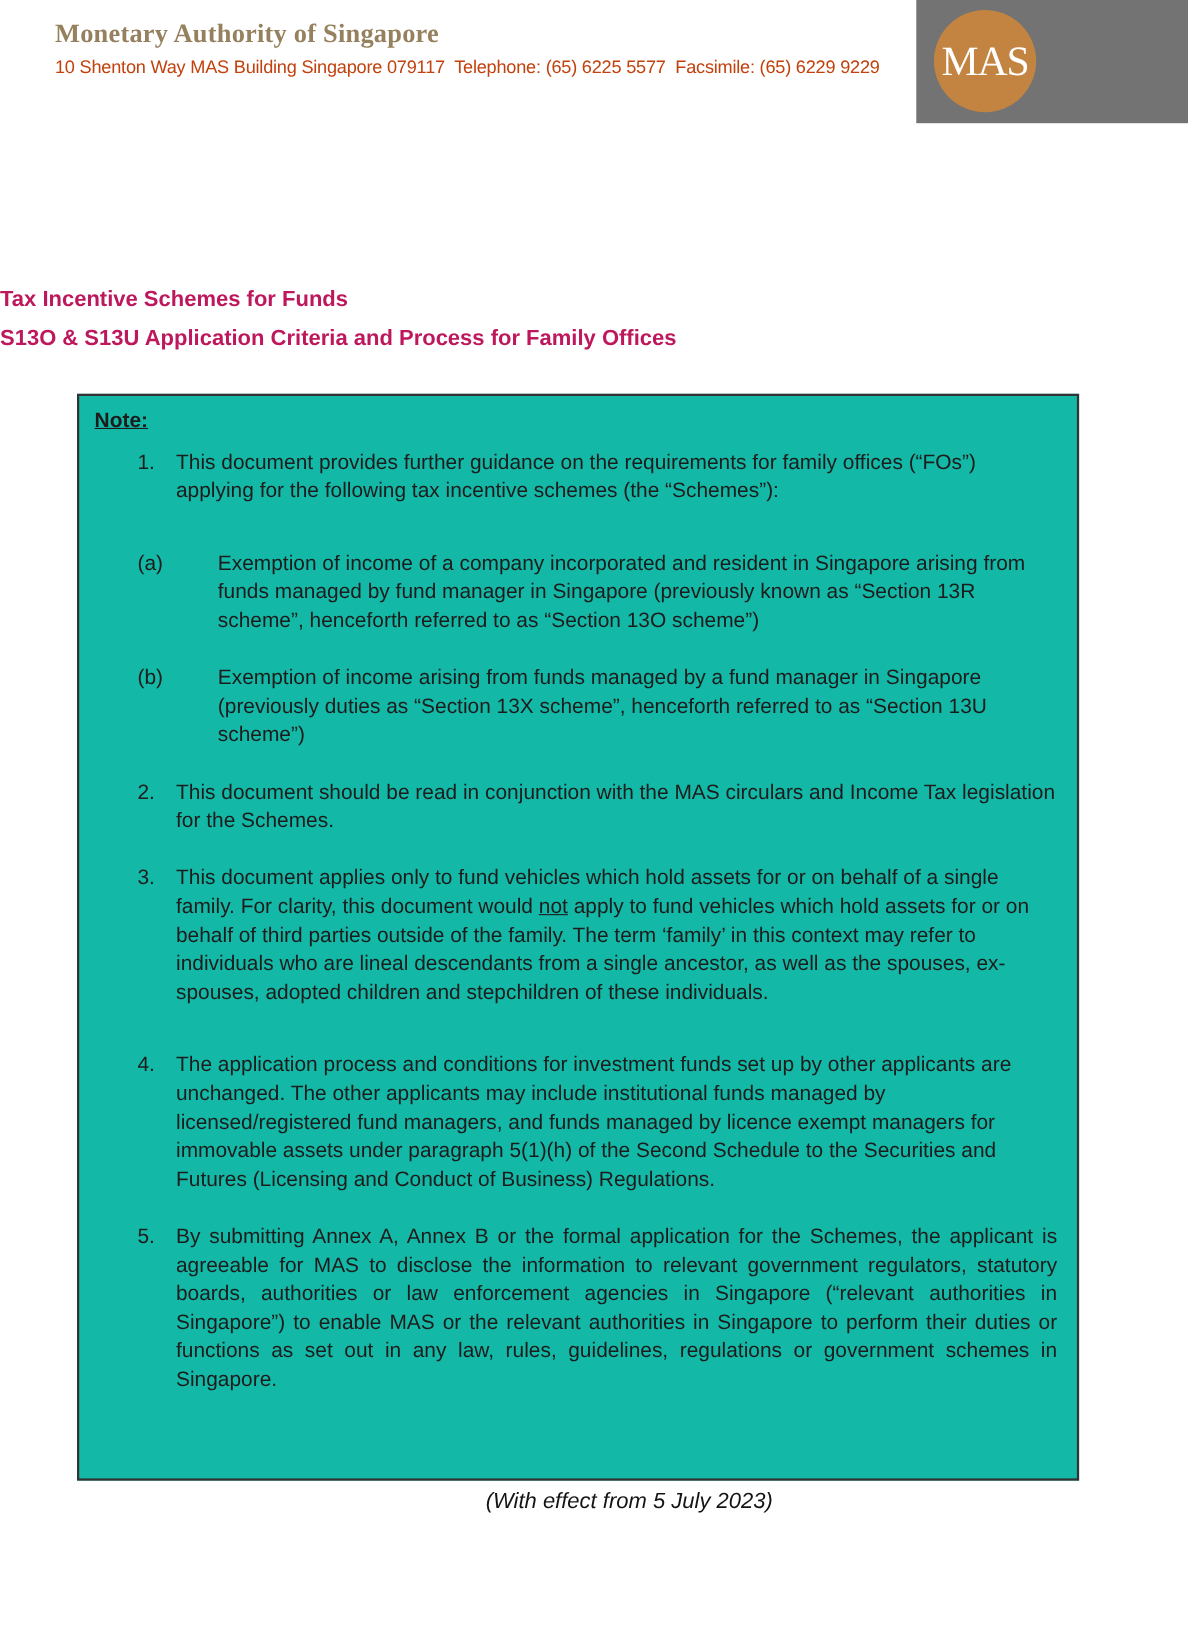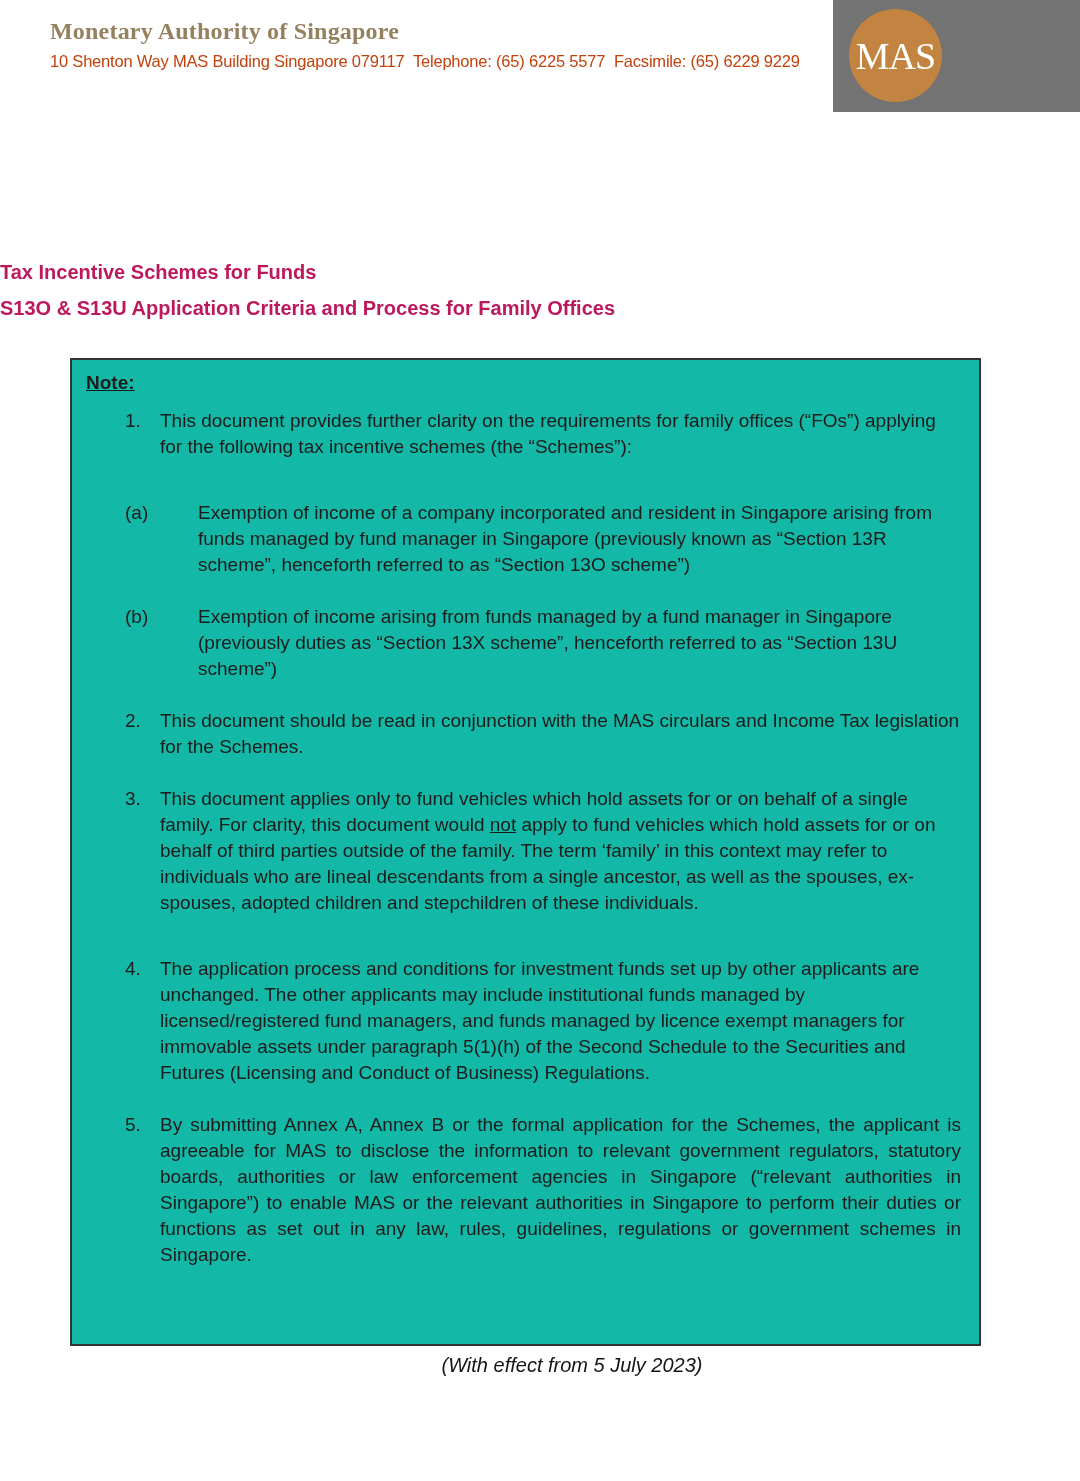--- a/index.html
+++ b/index.html
@@ -136,21 +136,21 @@
     <span class="logo-text">MAS</span>
   </div>
 </div>
 
 <div class="doc-title">Tax Incentive Schemes for Funds</div>
 <div class="doc-subtitle">S13O &amp; S13U Application Criteria and Process for Family Offices</div>
 
 <div class="note-box">
   <div class="note-heading">Note:</div>
   <div id="note-items">
-      <div class="para lvl1"><span class="label">1.</span><span><span>This document provides further clarity on the requirements for family offices (“FOs”) applying for the following tax incentive schemes (the “Schemes”):</span></span></div>
+      <div class="para lvl1"><span class="label">1.</span><span><span>This document provides further guidance on the requirements for family offices (“FOs”) applying for the following tax incentive schemes (the “Schemes”):</span></span></div>
       <div class="para lvl2"><span class="label">(a)</span><span><span>Exemption of income of a company incorporated and resident in Singapore arising from funds managed by fund manager in Singapore (previously known as “Section 13R scheme”, henceforth referred to as “</span><span class="seg-b">Section 13O scheme</span><span>”)</span></span></div>
       <div class="para lvl2"><span class="label">(b)</span><span><span>Exemption of income arising from funds managed by a fund manager in Singapore (previously duties as “Section 13X scheme”, henceforth referred to as “</span><span class="seg-b">Section 13U scheme</span><span>”)</span></span></div>
       <div class="para lvl1"><span class="label">2.</span><span><span>This document should be read in conjunction with the MAS circulars and Income Tax legislation for the Schemes.</span></span></div>
       <div class="para lvl1"><span class="label">3.</span><span><span class="seg-b">This document applies only to fund vehicles which hold assets for or on behalf of a single family.</span><span> For clarity, this document would </span><span class="seg-u">not</span><span> apply to fund vehicles which hold assets for or on behalf of third parties outside of the family. The term ‘family’ in this context may refer to individuals who are lineal descendants from a single ancestor, as well as the spouses, ex-spouses, adopted children and stepchildren of these individuals.</span></span></div>
       <div class="para lvl1"><span class="label">4.</span><span><span>The application process and conditions for investment funds set up by other applicants are unchanged. The other applicants may include institutional funds managed by licensed/registered fund managers, and funds managed by licence exempt managers for immovable assets under paragraph 5(1)(h) of the Second Schedule to the Securities and Futures (Licensing and Conduct of Business) Regulations.</span></span></div>
       <div class="para lvl1 justify"><span class="label">5.</span><span><span>By submitting Annex A, Annex B or the formal application for the Schemes, the applicant is agreeable for MAS to disclose the information to relevant government regulators, statutory boards, authorities or law enforcement agencies in Singapore (“relevant authorities in Singapore”) to enable MAS or the relevant authorities in Singapore to perform their duties or functions as set out in any law, rules, guidelines, regulations or government schemes in Singapore.</span></span></div>
     </div>
 </div>
 
 <div class="effective-date">(With effect from 5 July 2023)</div>

